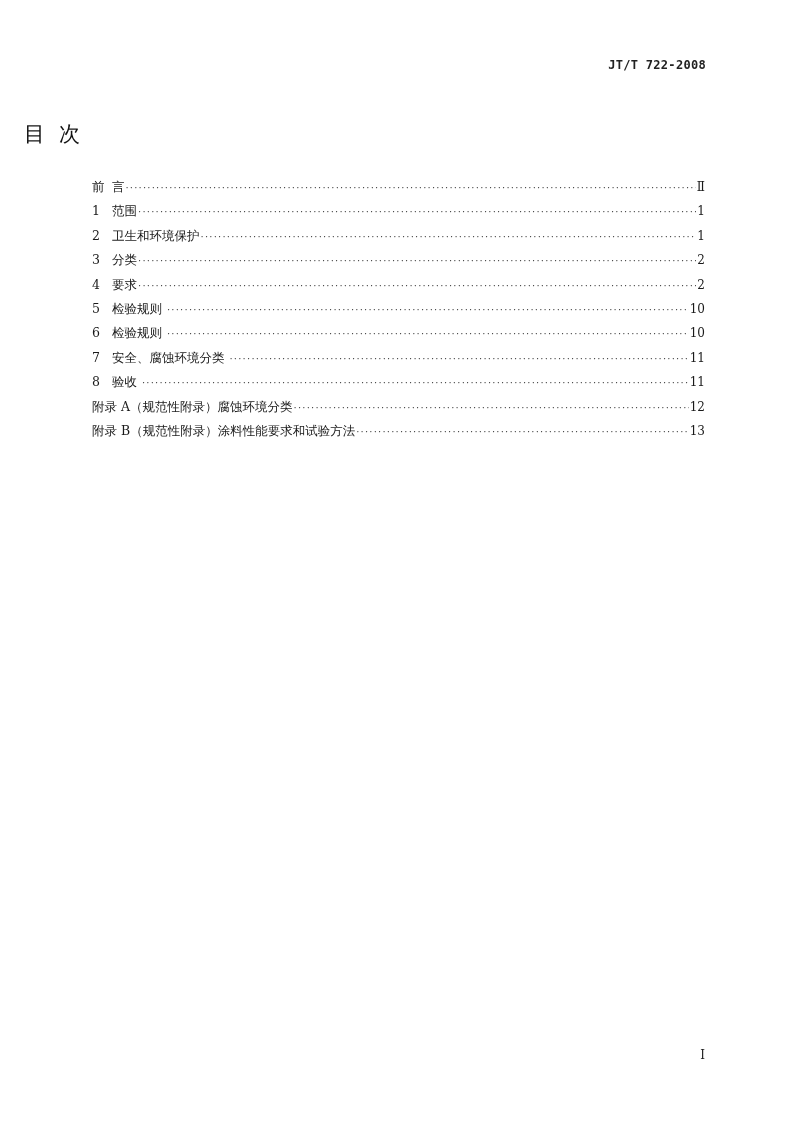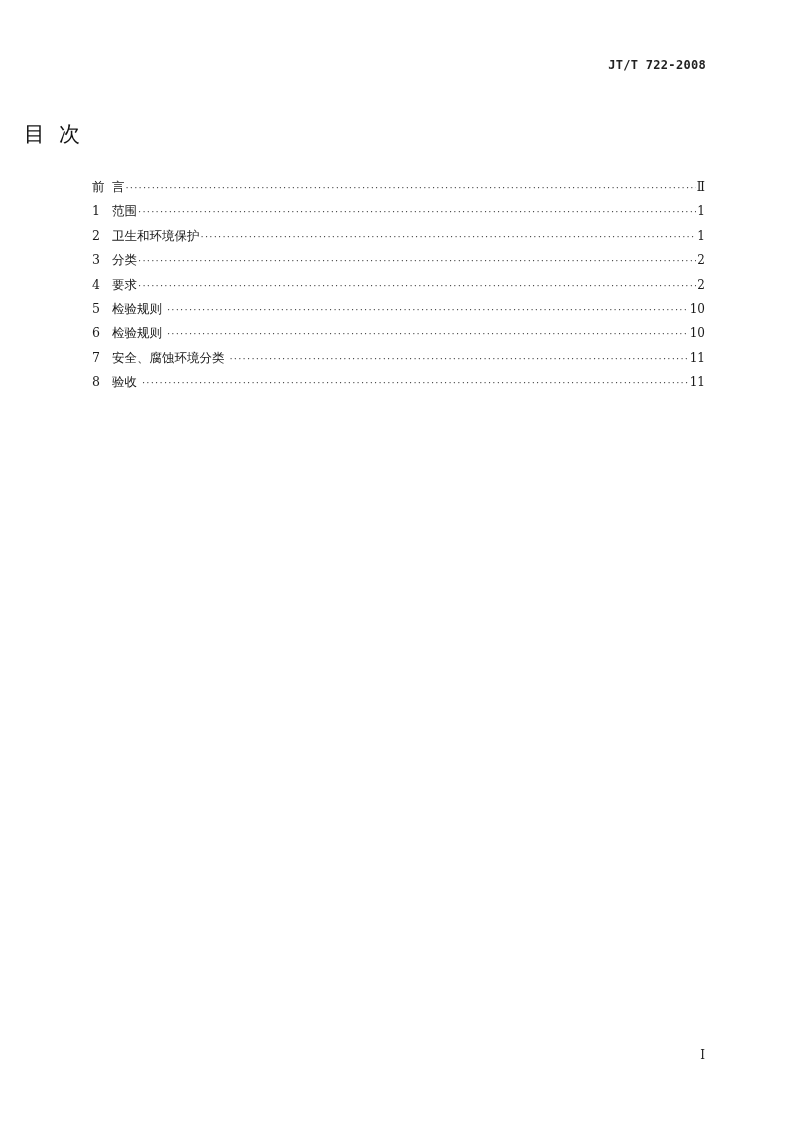--- a/index.html
+++ b/index.html
@@ -143,15 +143,25 @@
     <span class="toc-label">安全、腐蚀环境分类 </span>
     <span class="toc-leader"></span>
     <span class="toc-page">11</span>
   </li>
   <li class="toc-row">
     <span class="toc-num">8</span>
     <span class="toc-label">验收 </span>
     <span class="toc-leader"></span>
     <span class="toc-page">11</span>
   </li>
+  <li class="toc-row">
+    <span class="toc-label">附录 A（规范性附录）腐蚀环境分类</span>
+    <span class="toc-leader"></span>
+    <span class="toc-page">12</span>
+  </li>
+  <li class="toc-row">
+    <span class="toc-label">附录 B（规范性附录）涂料性能要求和试验方法</span>
+    <span class="toc-leader"></span>
+    <span class="toc-page">13</span>
+  </li>
 </ul>
 
 <div class="page-footer">I</div>
 
 </body></html>

